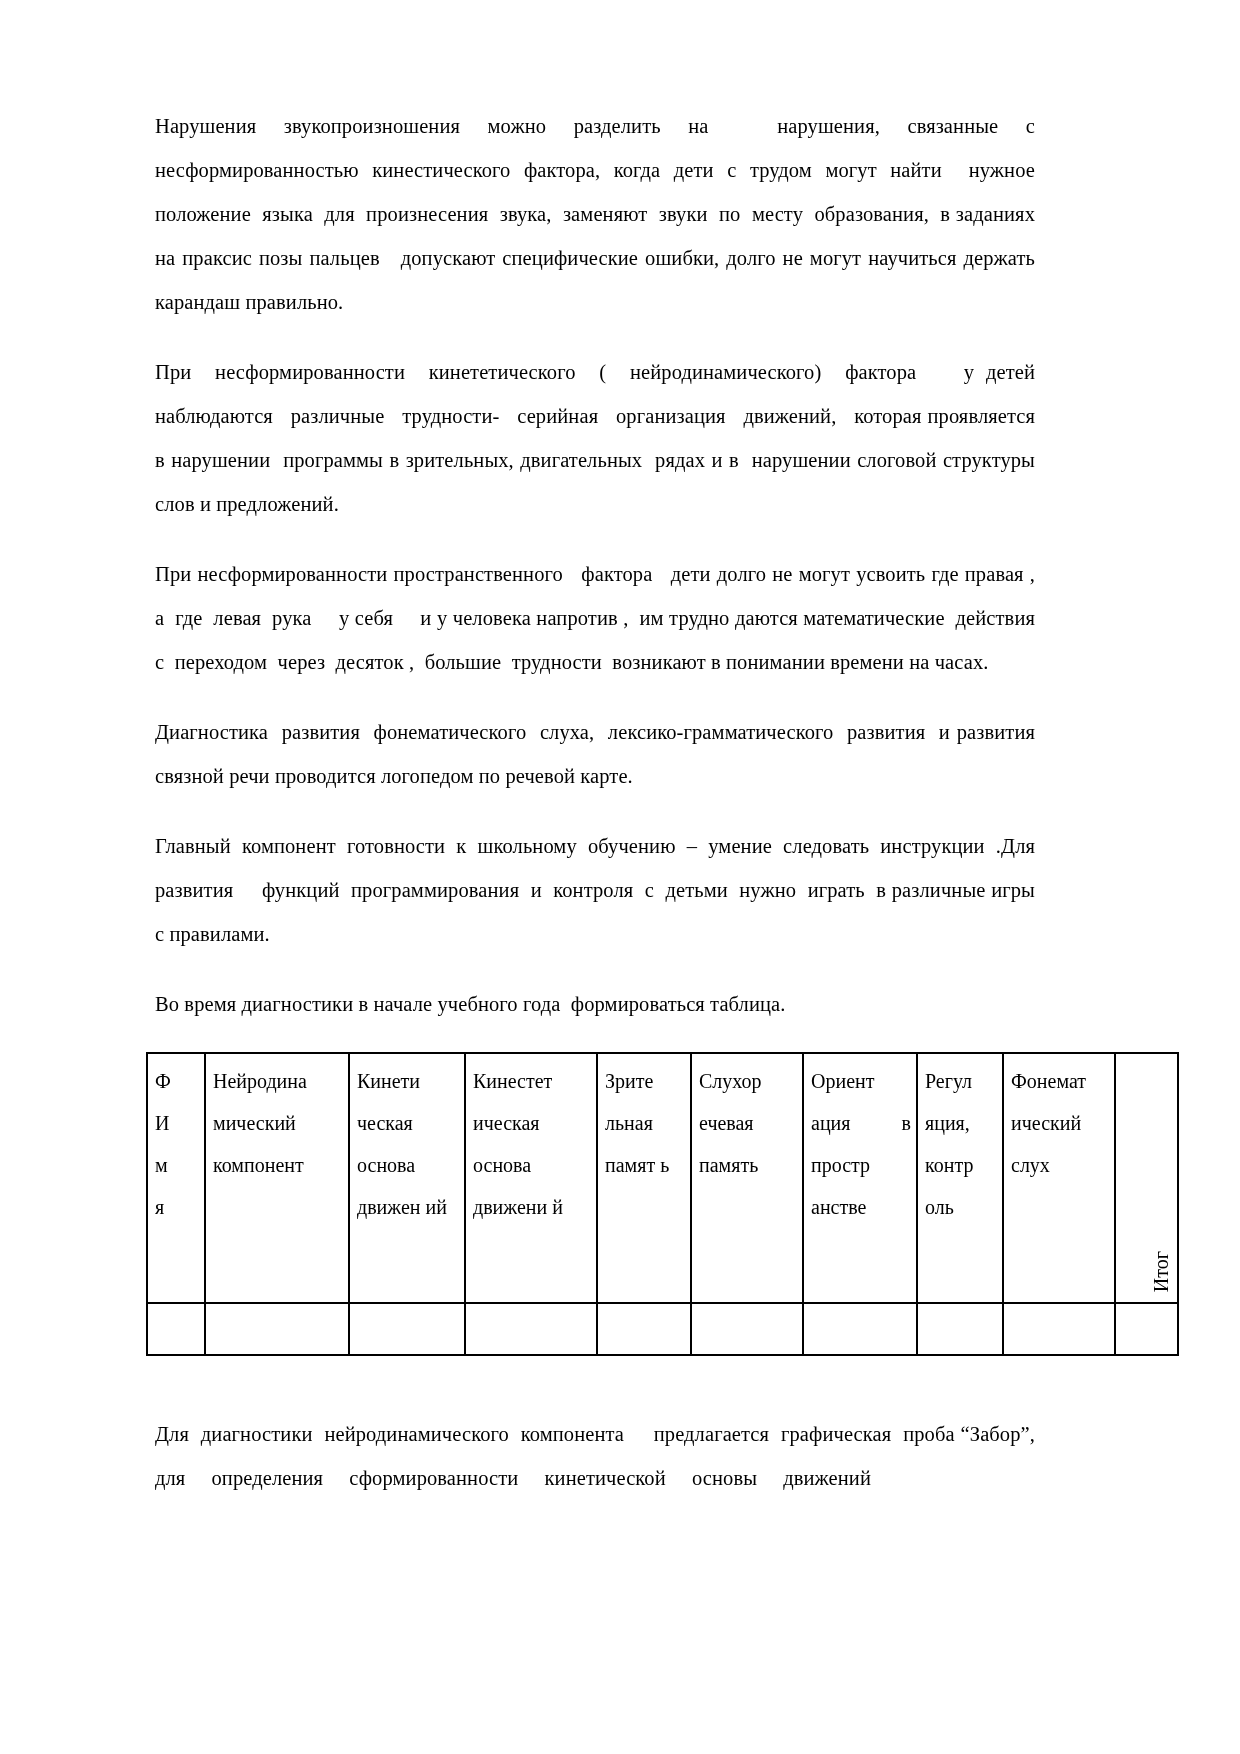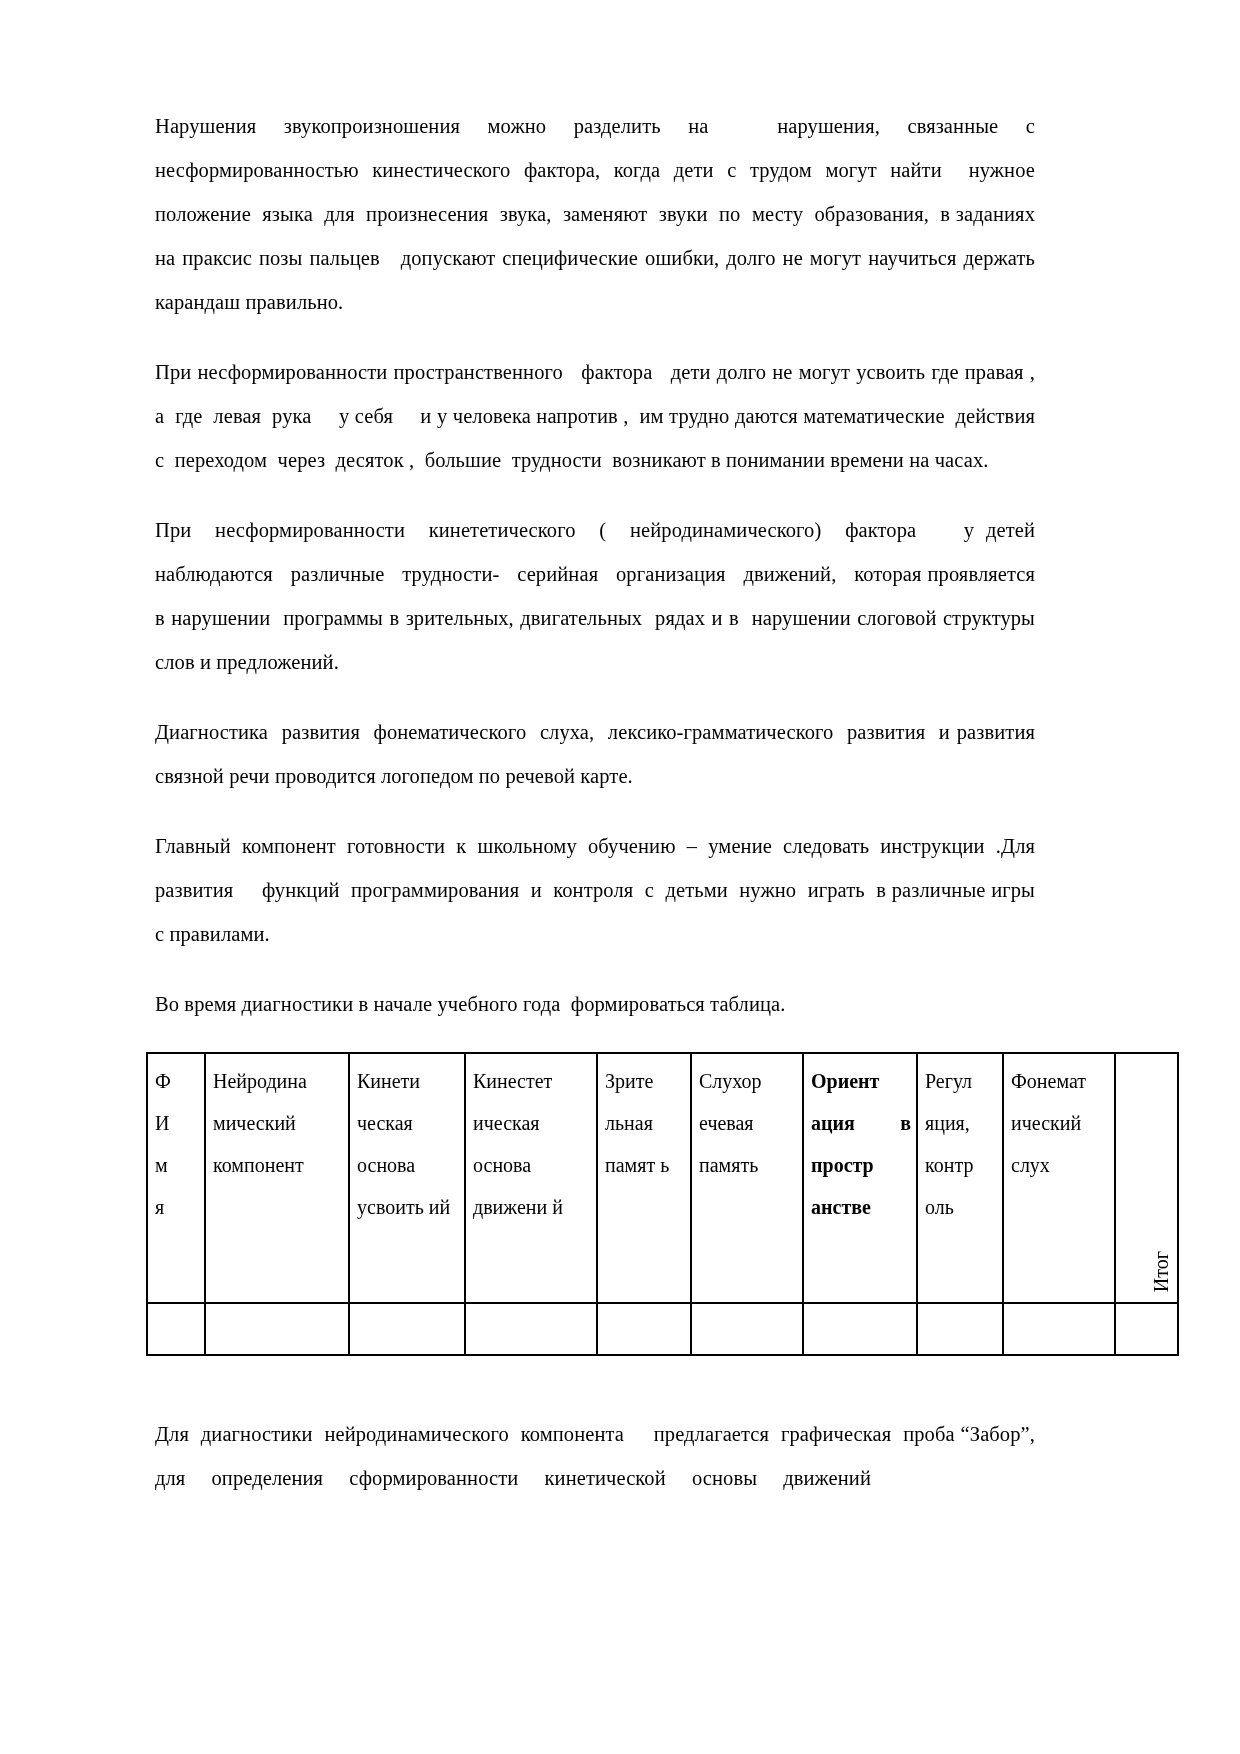--- a/index.html
+++ b/index.html
@@ -68,21 +68,21 @@
   }
   table.diag tr.head td { height: 238px; }
   table.diag tr.blank td { height: 40px; }
 
   td.c-fio   { width: 44px;  }
   td.c-neuro { width: 130px; }
   td.c-kinet { width: 102px; }
   td.c-kines { width: 118px; }
   td.c-vis   { width: 80px;  }
   td.c-aud   { width: 98px;  }
-  td.c-orient{ width: 100px; font-weight: bold; }
+  td.c-orient{ width: 100px; }
   td.c-reg   { width: 72px;  }
   td.c-phon  { width: 98px; border-radius: 16px;  }
   td.c-total { width: 49px;  position: relative; }
 
   .vert-label {
     position: absolute;
     right: 6px;
     bottom: 10px;
     writing-mode: vertical-rl;
     transform: rotate(180deg);
@@ -91,36 +91,36 @@
     white-space: nowrap;
   }
 </style>
 </head>
 <body>
 
 <div class="page">
   <div class="content">
 
     <p class="para">Нарушения  звукопроизношения  можно  разделить  на     нарушения,  связанные  с несформированностью кинестического фактора, когда дети с трудом могут найти  нужное положение  языка  для  произнесения  звука,  заменяют  звуки  по  месту  образования,  в заданиях на праксис позы пальцев   допускают специфические ошибки, долго не могут научиться держать карандаш правильно.</p>
+    <p class="para">При  несформированности  кинететического  (  нейродинамического)  фактора    у детей наблюдаются   различные   трудности-   серийная   организация   движений,   которая проявляется в нарушении  программы в зрительных, двигательных  рядах и в  нарушении слоговой структуры слов и предложений.</p>
     <p class="para">При несформированности пространственного   фактора   дети долго не могут усвоить где правая ,  а  где  левая  рука     у себя     и у человека напротив ,  им трудно даются математические  действия  с  переходом  через  десяток ,  большие  трудности  возникают в понимании времени на часах.</p>
-    <p class="para">При  несформированности  кинететического  (  нейродинамического)  фактора    у детей наблюдаются   различные   трудности-   серийная   организация   движений,   которая проявляется в нарушении  программы в зрительных, двигательных  рядах и в  нарушении слоговой структуры слов и предложений.</p>
     <p class="para">Диагностика  развития  фонематического  слуха,  лексико-грамматического  развития  и развития связной речи проводится логопедом по речевой карте.</p>
     <p class="para">Главный компонент готовности к школьному обучению – умение следовать инструкции .Для  развития     функций  программирования  и  контроля  с  детьми  нужно  играть  в различные игры с правилами.</p>
     <p class="para">Во время диагностики в начале учебного года  формироваться таблица.</p>
 
     <div class="tbl-wrap">
       <table class="diag">
         <tbody>
             <tr class="head">
           <td class="c-fio">Ф
 И
 м
 я</td>
           <td class="c-neuro">Нейродина мический  компонент</td>
-          <td class="c-kinet">Кинети ческая  основа  усвоить ий</td>
+          <td class="c-kinet">Кинети ческая  основа  движен ий</td>
           <td class="c-kines">Кинестет ическая основа движени й</td>
           <td class="c-vis">Зрите льная памят ь</td>
           <td class="c-aud">Слухор ечевая память</td>
           <td class="c-orient">Ориент ация  в простр анстве</td>
           <td class="c-reg">Регул яция, контр оль</td>
           <td class="c-phon">Фонемат ический слух</td>
           <td class="c-total">
             <span class="vert-label">Итог</span>
           </td>
         </tr>

